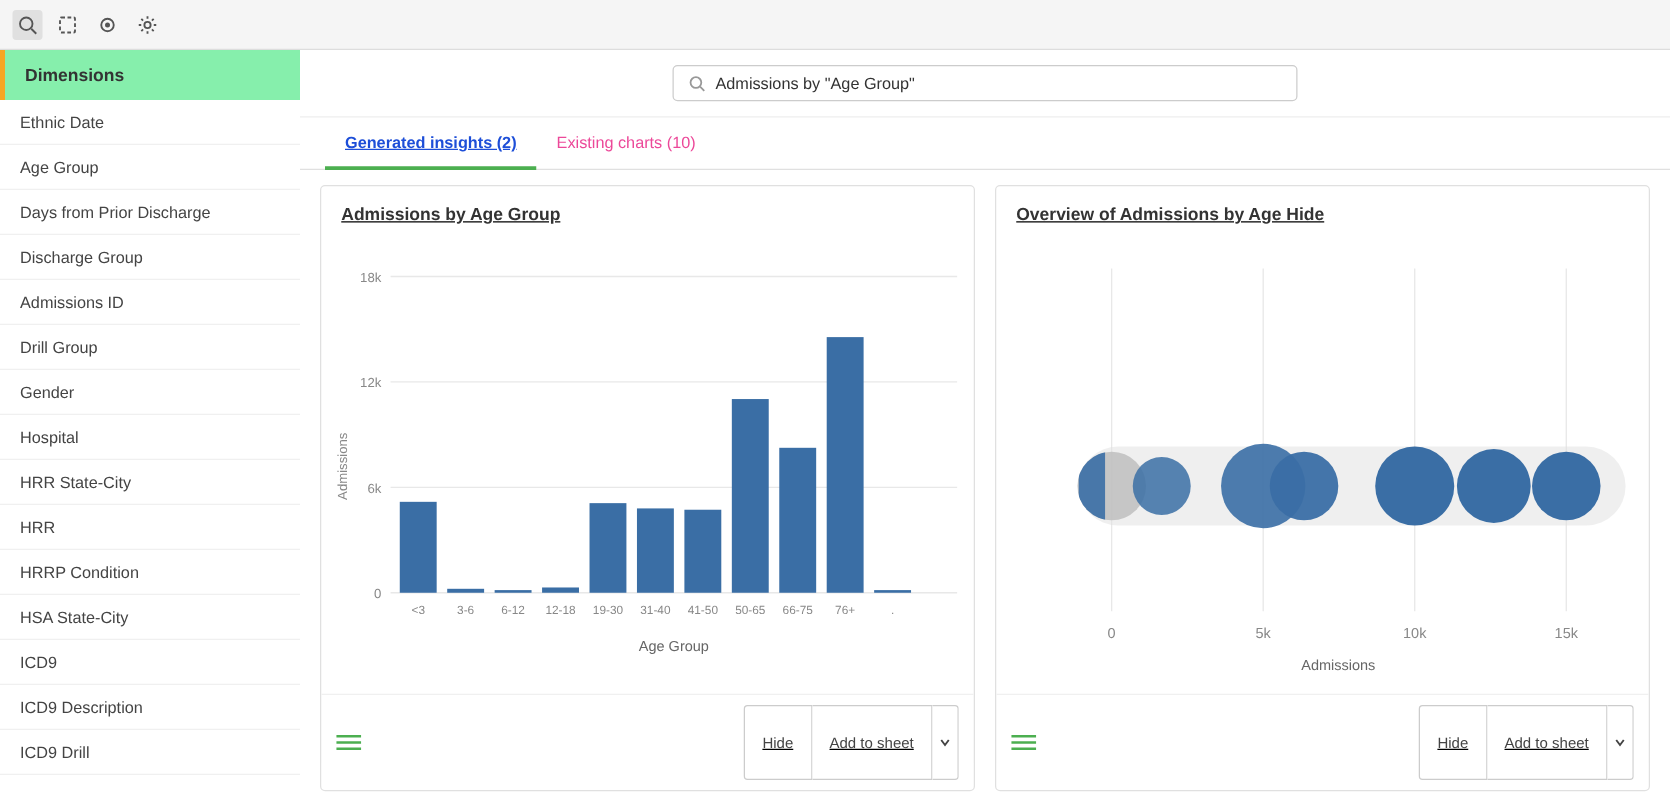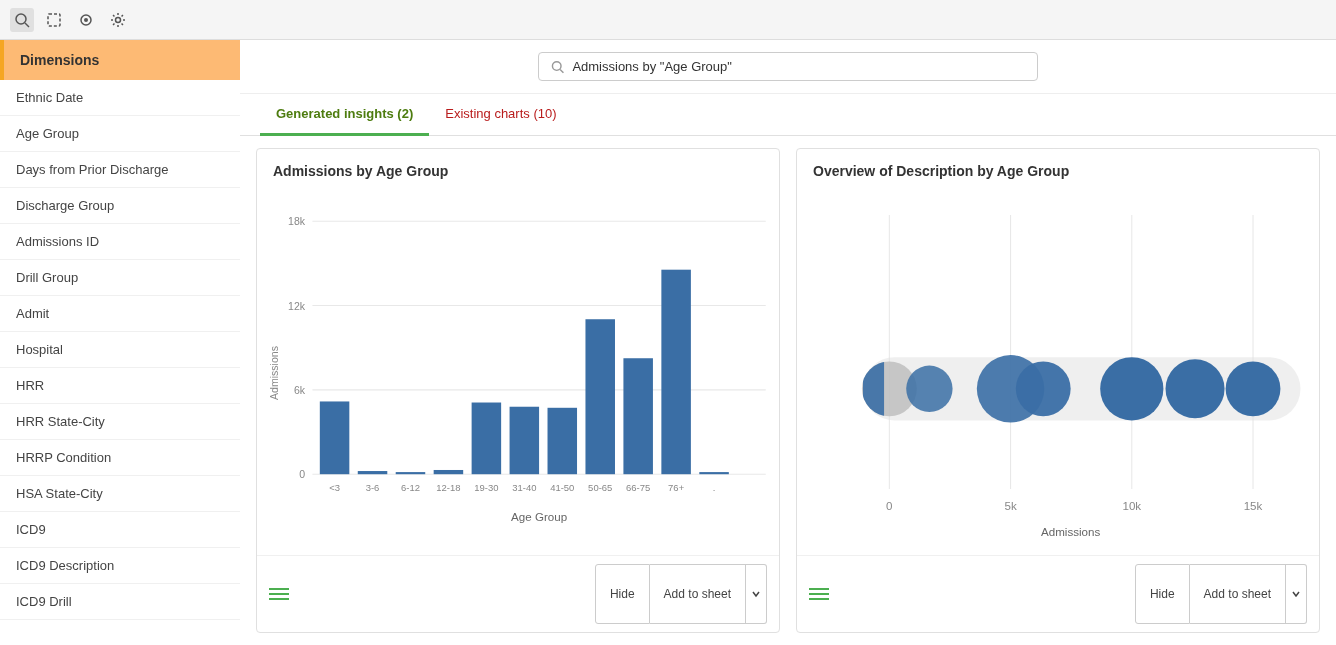--- a/index.html
+++ b/index.html
@@ -27,21 +27,21 @@
     .main-layout {
       display: flex;
       height: 605px;
     }
     .sidebar-header {
       padding: 12px 16px;
       font-weight: 700;
       font-size: 14px;
       color: #333;
       border-left: 4px solid #f5a623;
-      background: #fdba74;
+      background: #86efac;
     }
     .sidebar-item {
       padding: 10px 16px;
       font-size: 13px;
       color: #444;
       border-bottom: 1px solid #f0f0f0;
       cursor: pointer;
     }
 
     
@@ -80,38 +80,40 @@
 
     
     .tabs {
       display: flex;
       padding: 0 20px;
       border-bottom: 1px solid #e0e0e0;
     }
     .tab {
       padding: 12px 16px;
       font-size: 13px;
-      color: #b91c1c;
+      color: #ec4899;
       cursor: pointer;
       border-bottom: 3px solid transparent;
       margin-bottom: -1px;
     }
     .tab.active {
-      color: #4d7c0f;
+      color: #1d4ed8;
       font-weight: 600;
       border-bottom: 3px solid #4caf50;
+      text-decoration: underline;
     }
 
     
     .charts-area {
       display: flex;
       flex: 1;
       overflow: hidden;
       padding: 12px 16px;
       gap: 16px;
+      text-decoration: underline;
     }
 
     
     .chart-card {
       flex: 1;
       border: 1px solid #e0e0e0;
       border-radius: 4px;
       display: flex;
       flex-direction: column;
       overflow: hidden;
@@ -220,24 +222,24 @@
 
   <div class="sidebar-wrapper">
     <div class="sidebar-inner">
       <div class="sidebar-header">Dimensions</div>
       <div class="sidebar-item">Ethnic Date</div>
       <div class="sidebar-item">Age Group</div>
       <div class="sidebar-item">Days from Prior Discharge</div>
       <div class="sidebar-item">Discharge Group</div>
       <div class="sidebar-item">Admissions ID</div>
       <div class="sidebar-item">Drill Group</div>
-      <div class="sidebar-item">Admit</div>
+      <div class="sidebar-item">Gender</div>
       <div class="sidebar-item">Hospital</div>
+      <div class="sidebar-item">HRR State-City</div>
       <div class="sidebar-item">HRR</div>
-      <div class="sidebar-item">HRR State-City</div>
       <div class="sidebar-item">HRRP Condition</div>
       <div class="sidebar-item">HSA State-City</div>
       <div class="sidebar-item">ICD9</div>
       <div class="sidebar-item">ICD9 Description</div>
       <div class="sidebar-item">ICD9 Drill</div>
     </div>
   </div>
 
   <div class="content">
 
@@ -326,21 +328,21 @@
             <button class="add-btn-dropdown">
               <svg width="8" height="8" viewBox="0 0 8 8">
                 <path d="M1 2l3 4 3-4" stroke="#444" stroke-width="1.5" fill="none"></path>
               </svg>
             </button>
           </div>
         </div>
       </div>
 
       <div class="chart-card">
-        <div class="chart-title">Overview of Description by Age Group</div>
+        <div class="chart-title">Overview of Admissions by Age Hide</div>
         <div class="chart-body">
           <svg width="100%" height="100%" viewBox="0 0 480 340">
 
             <line x1="80" y1="20" x2="80" y2="280" stroke="#e8e8e8" stroke-width="1"></line>
             <line x1="195" y1="20" x2="195" y2="280" stroke="#e8e8e8" stroke-width="1"></line>
             <line x1="310" y1="20" x2="310" y2="280" stroke="#e8e8e8" stroke-width="1"></line>
             <line x1="425" y1="20" x2="425" y2="280" stroke="#e8e8e8" stroke-width="1"></line>
 
             <rect x="55" y="155" width="415" height="60" rx="30" fill="#e0e0e0" opacity="0.5"></rect>
 

